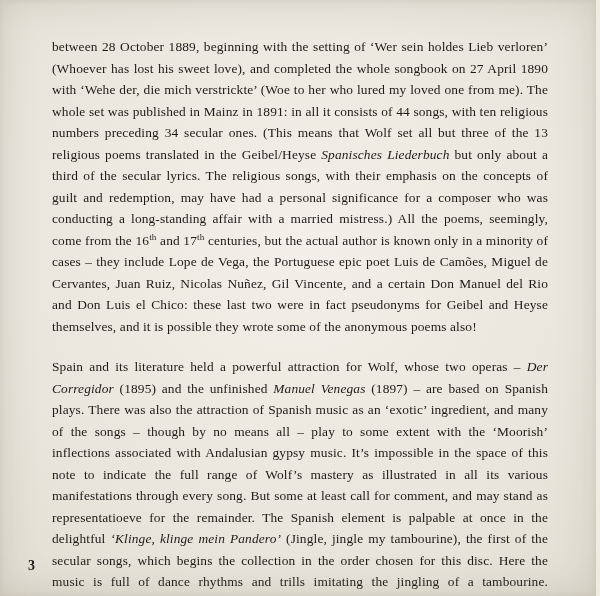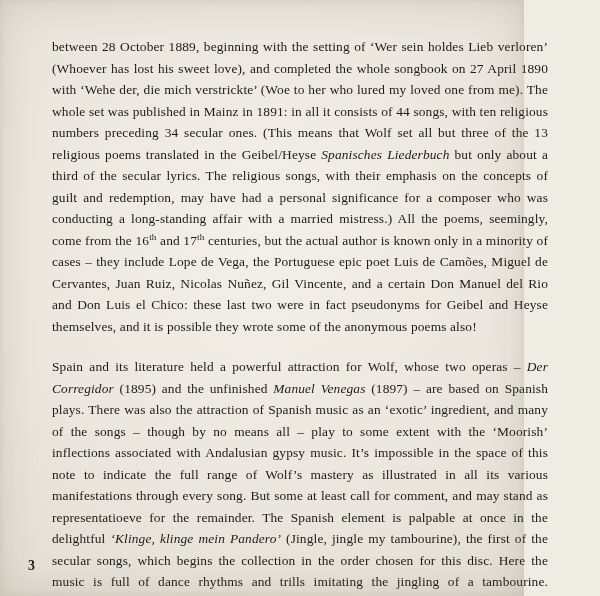--- a/index.html
+++ b/index.html
@@ -9,21 +9,21 @@
   body {
     width: 600px;
     height: 596px;
     background: #efece4;
     font-family: "Liberation Serif", serif;
     color: #1d1b18;
     overflow: hidden;
   }
   .page {
     position: relative;
-    width: 524px;
+    width: 596px;
     height: 596px;
     box-sizing: border-box;
     background:
       radial-gradient(circle at 50% 40%, #f3f0e9 0%, #eae6dd 62%, #e2ded3 100%);
   }
   .page::after {
     
     content: "";
     position: absolute;
     inset: 0;

